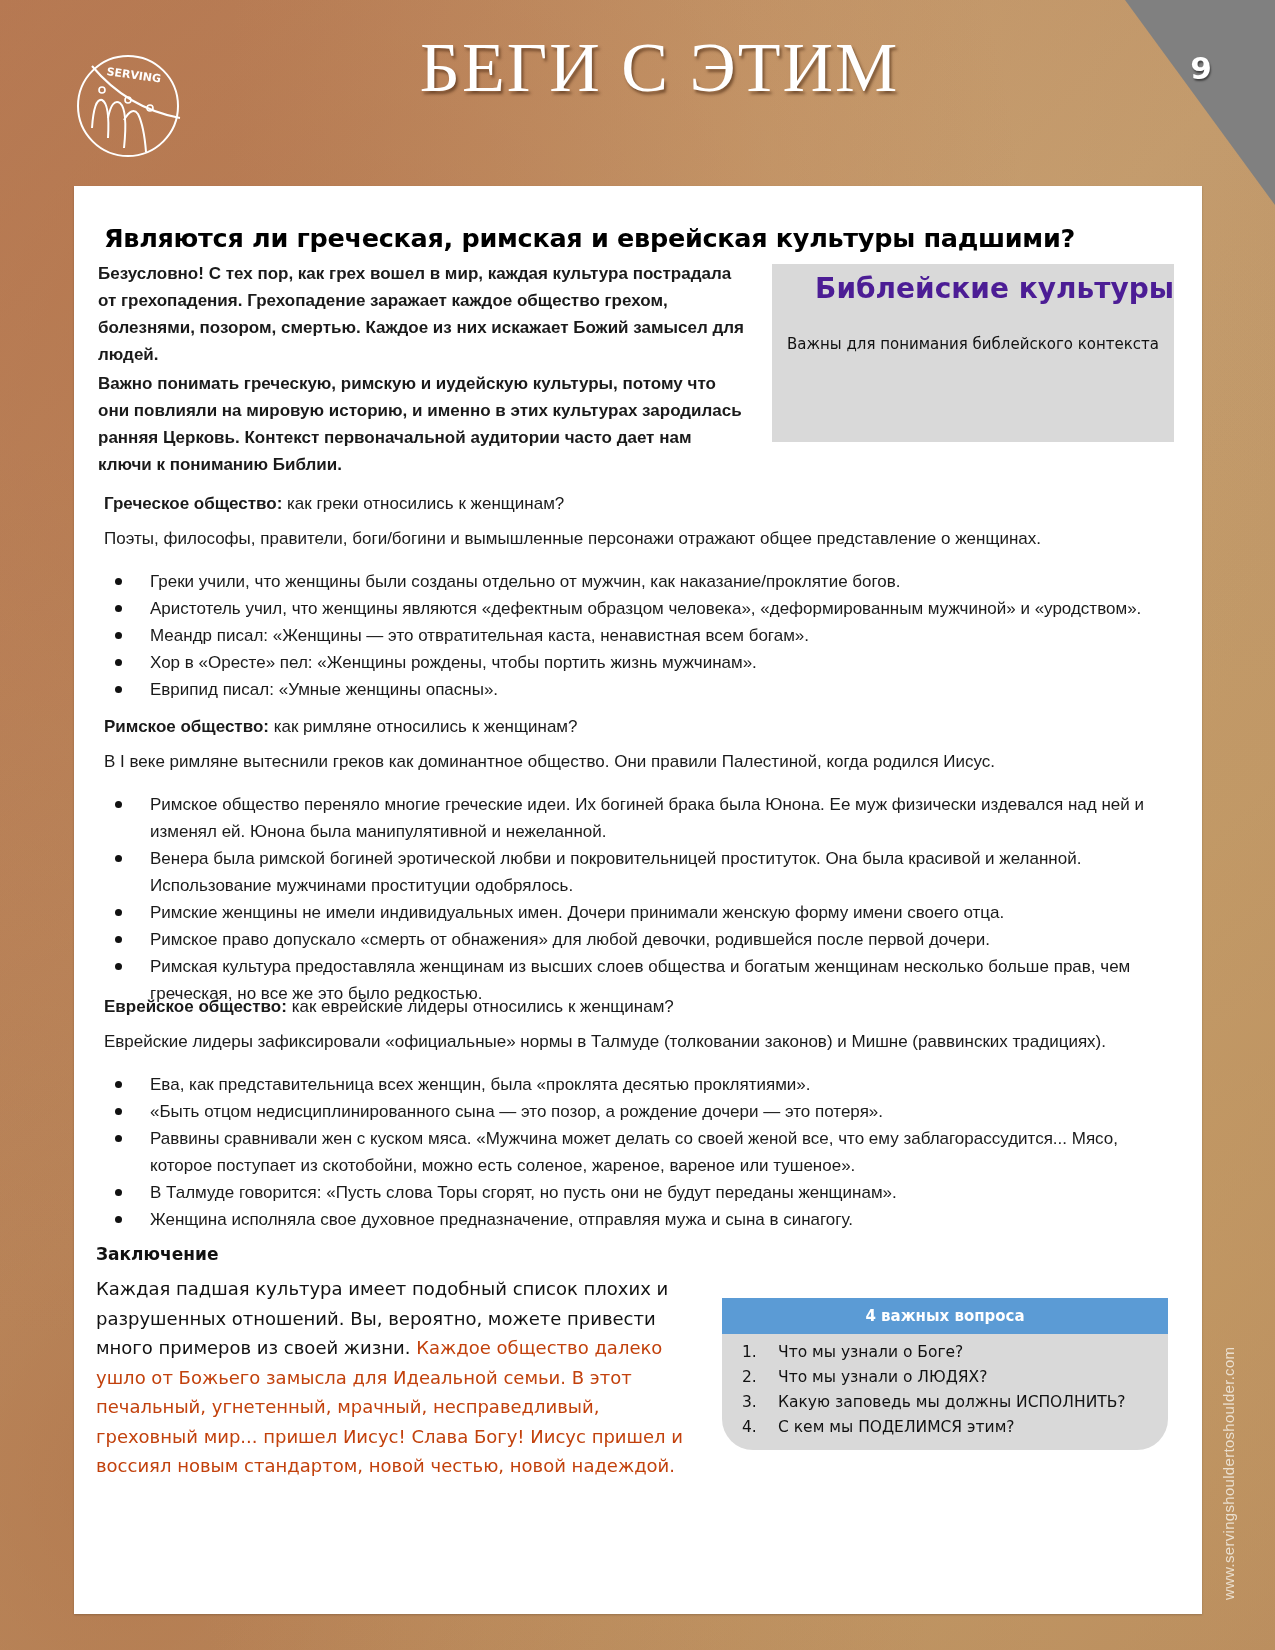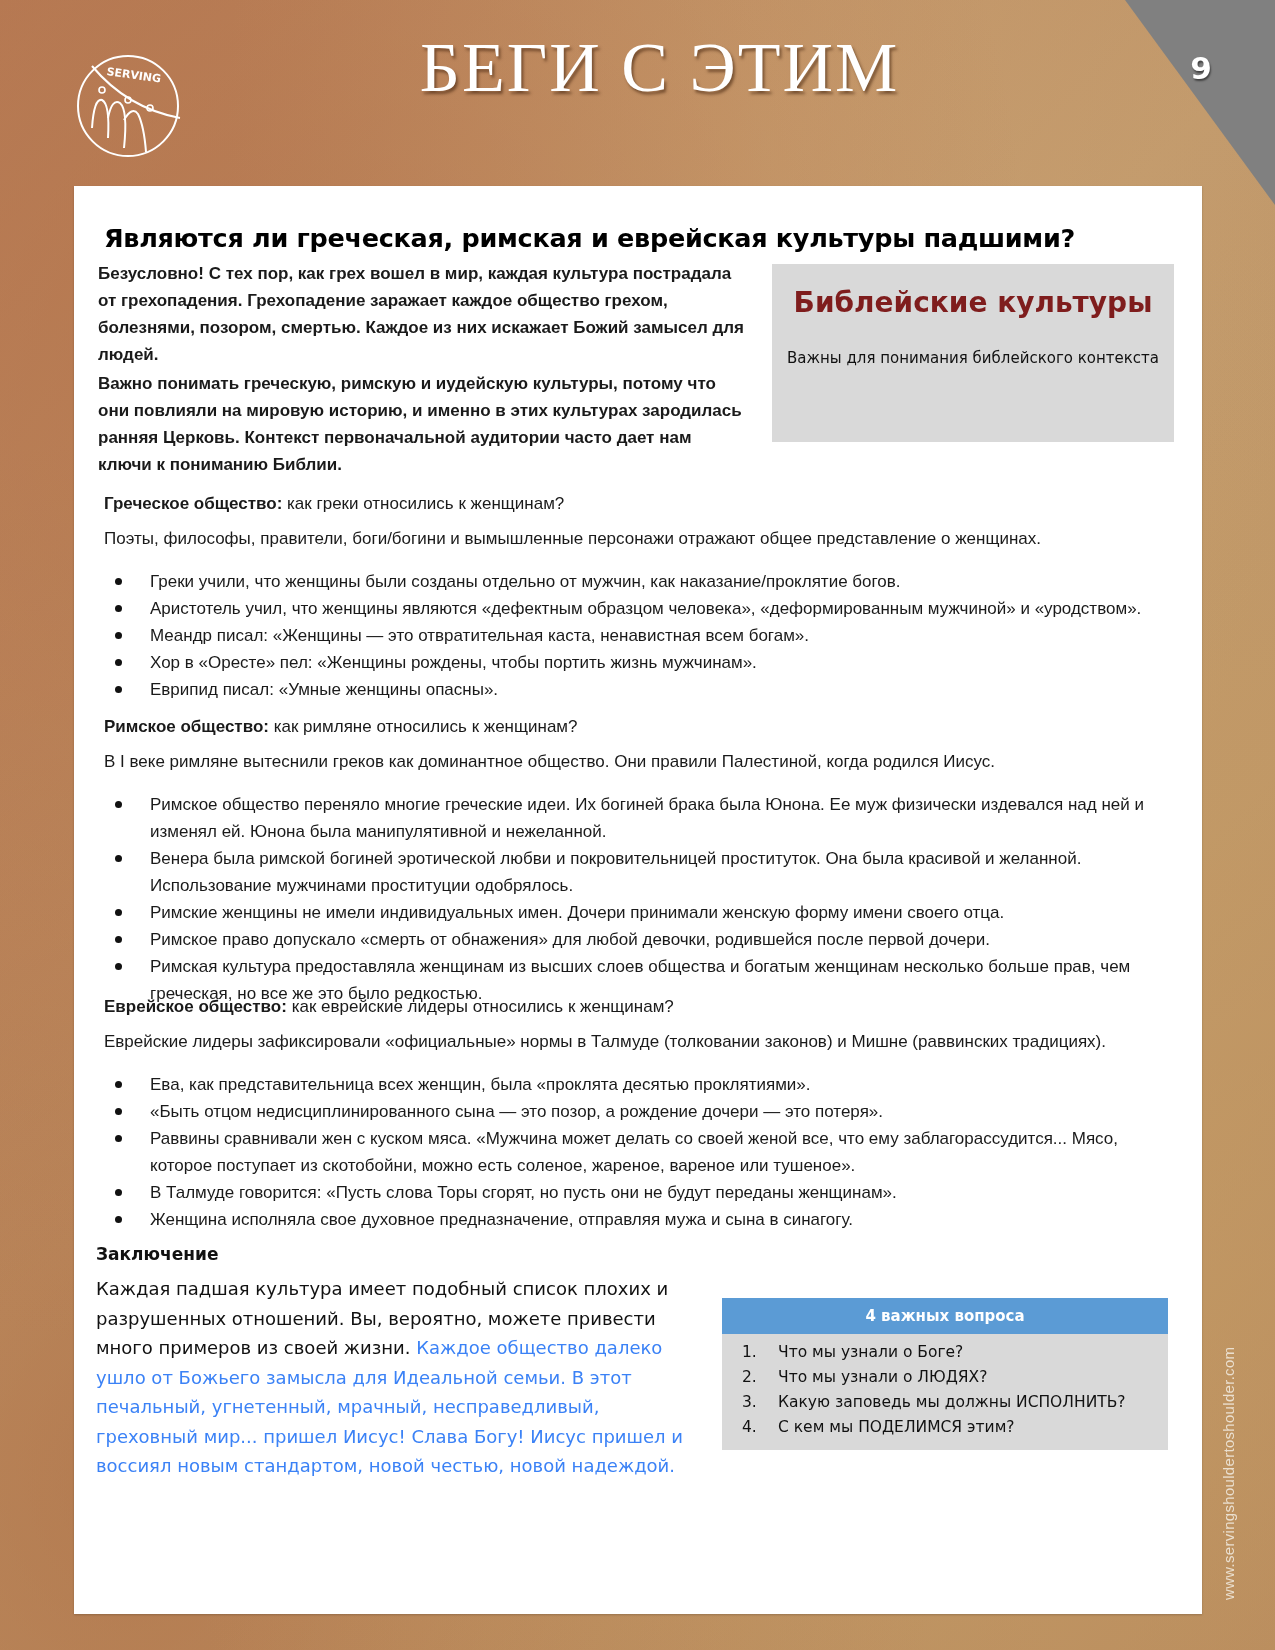--- a/index.html
+++ b/index.html
@@ -50,42 +50,42 @@
   .intro { position: absolute; left: 22px; top: 72px; width: 650px; }
   .intro p { margin: 2px; font-weight: bold; }
   .keyterm {
     position: absolute; left: 698px; top: 78px; width: 402px; height: 178px; background: #d9d9d9;
   }
   .keyterm .hdr {
     height: 44px; background: #5b9bd5; color: #fff; text-align: center;
     font-family: "DejaVu Sans", sans-serif; font-weight: bold; font-size: 15px; line-height: 44px;
   }
   .keyterm .term {
-    text-align: center; font-family: "DejaVu Sans", sans-serif; font-weight: bold; font-size: 28px;
-    margin-top: 22px; color: #7f1d1d;
+    text-align: right; font-family: "DejaVu Sans", sans-serif; font-weight: bold; font-size: 28px;
+    margin-top: 8px; color: #4c1d95;
   }
   .keyterm .sub {
     text-align: center; font-family: "DejaVu Sans", sans-serif; font-size: 15px; margin-top: 30px; color: #111;
   }
   .section { position: absolute; left: 22px; width: 1090px; }
   .section p { margin: 8px; }
   .section b { font-weight: bold; }
   ul.blist { list-style: none; margin: 16px; padding: 0; }
   ul.blist li { position: relative; padding-left: 38px; }
   ul.blist li::before {
     content: ""; position: absolute; left: 3px; top: 10px; width: 7px; height: 7px; border-radius: 50%; background: #111;
   }
   .concl-h { position: absolute; left: 22px; top: 1058px; font-family: "DejaVu Sans", sans-serif; font-weight: bold; font-size: 17px; }
   .concl {
     position: absolute; left: 22px; top: 1088px; width: 600px;
     font-family: "DejaVu Sans", sans-serif; font-size: 18px; line-height: 29.5px; color: #111;
   }
-  .concl .blue { color: #3b82f6; text-align: right; }
+  .concl .blue { color: #c2410c; text-align: right; }
   .questions {
-    position: absolute; left: 648px; top: 1112px; width: 446px; height: 152px; background: #d9d9d9;
+    position: absolute; left: 648px; top: 1112px; width: 446px; height: 152px; background: #d9d9d9; border-radius: 31px;
   }
   .questions .hdr {
     height: 36px; background: #5b9bd5; color: #fff; text-align: center;
     font-family: "DejaVu Sans", sans-serif; font-weight: bold; font-size: 15px; line-height: 36px;
   }
   .questions ol { list-style: none; margin: 6px 0 0 0; padding: 0; }
   .questions li {
     font-family: "DejaVu Sans", sans-serif; font-size: 15.5px; line-height: 25px; color: #111;
     padding-left: 20px; display: flex;
   }

